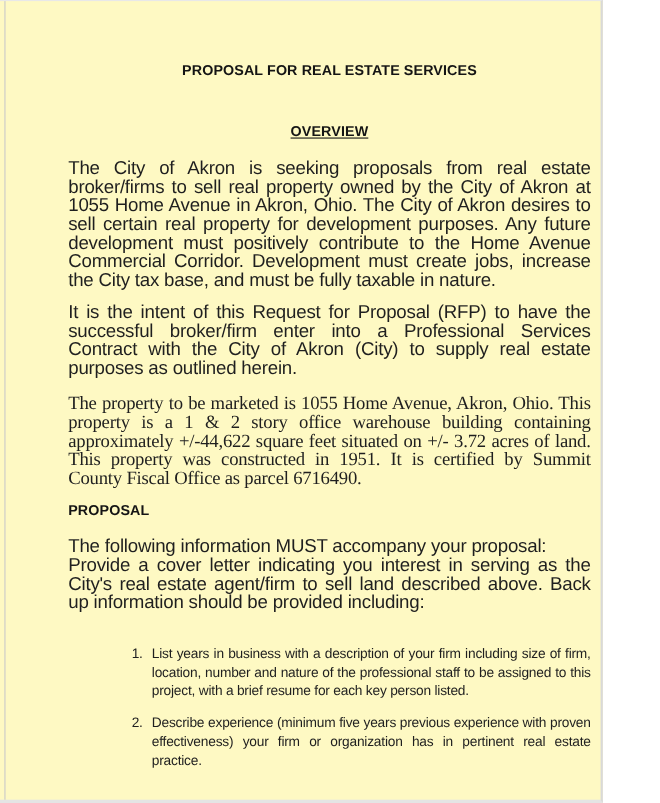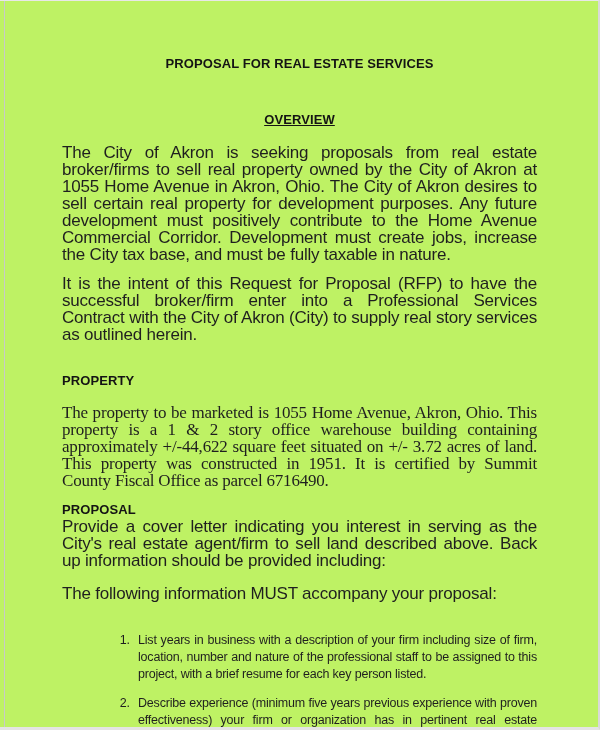--- a/index.html
+++ b/index.html
@@ -12,24 +12,24 @@
     height: 730px;
     font-family: "Liberation Sans", sans-serif;
     color: #1f1f1f;
     overflow: hidden;
     position: relative;
   }
   .page {
     position: absolute;
     left: 0;
     top: 0;
-    width: 600px;
+    width: 548px;
     height: 730px;
     box-sizing: border-box;
-    background: #bef264;
+    background: #fef9c3;
     border-top: 1px solid #e8e8e8;
     border-right: 2px solid #d9d9d9;
     border-bottom: 3px solid #e4e4e4;
   }
   
   .page::before {
     content: "";
     position: absolute;
     left: 4px;
     top: 0;
@@ -100,31 +100,30 @@
 
 <div class="page">
   <div class="content">
 
     <h1 class="doc-title">PROPOSAL FOR REAL ESTATE SERVICES</h1>
 
     <h2 class="heading underlined h-overview">OVERVIEW</h2>
 
     <p class="para mt-16">The City of Akron is seeking proposals from real estate broker/firms to sell real property owned by the City of Akron at 1055 Home Avenue in Akron, Ohio. The City of Akron desires to sell certain real property for development purposes. Any future development must positively contribute to the Home Avenue Commercial Corridor. Development must create jobs, increase the City tax base, and must be fully taxable in nature.</p>
 
-    <p class="para mt-12">It is the intent of this Request for Proposal (RFP) to have the successful broker/firm enter into a Professional Services Contract with the City of Akron (City) to supply real story services as outlined herein.</p>
+    <p class="para mt-12">It is the intent of this Request for Proposal (RFP) to have the successful broker/firm enter into a Professional Services Contract with the City of Akron (City) to supply real estate purposes as outlined herein.</p>
 
-    <h2 class="heading h-property">PROPERTY</h2>
 
     <p class="para mt-13">The property to be marketed is 1055 Home Avenue, Akron, Ohio.  This property is a 1 &amp; 2 story office warehouse building containing approximately +/-44,622 square feet situated on +/- 3.72 acres of land. This property was constructed in 1951. It is certified by Summit County Fiscal Office as parcel 6716490.</p>
 
     <h2 class="heading h-proposal">PROPOSAL</h2>
 
+    <p class="para mt-16">The following information MUST accompany your proposal:</p>
+
     <p class="para mt-0">Provide a cover letter indicating you interest in serving as the City's real estate agent/firm to sell land described above. Back up information should be provided including:</p>
-
-    <p class="para mt-16">The following information MUST accompany your proposal:</p>
 
     <ol class="num-list">
       <li>List years in business with a description of your firm including size of firm, location, number and nature of the professional staff to be assigned to this project, with a brief resume for each key person listed.</li>
       <li>Describe experience (minimum five years previous experience with proven effectiveness) your firm or organization has in pertinent real estate practice.</li>
     </ol>
 
   </div>
 </div>
 
 </body></html>

